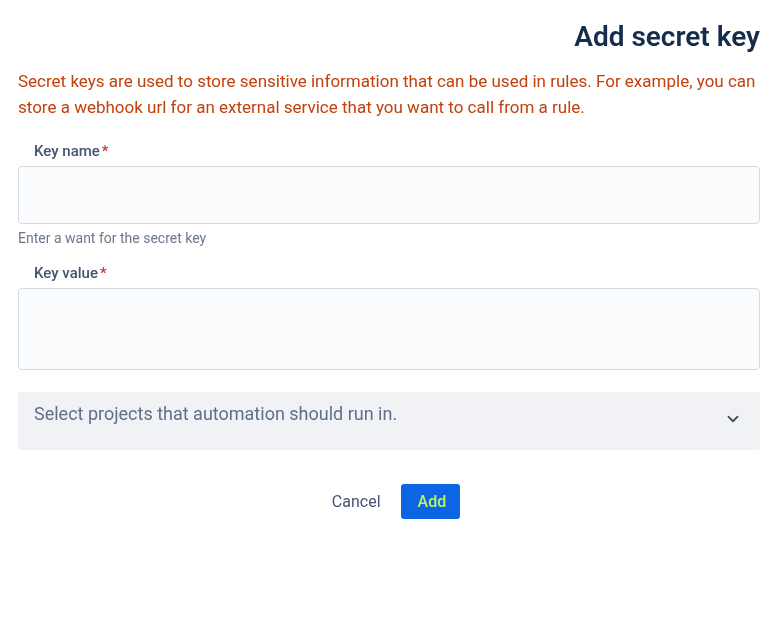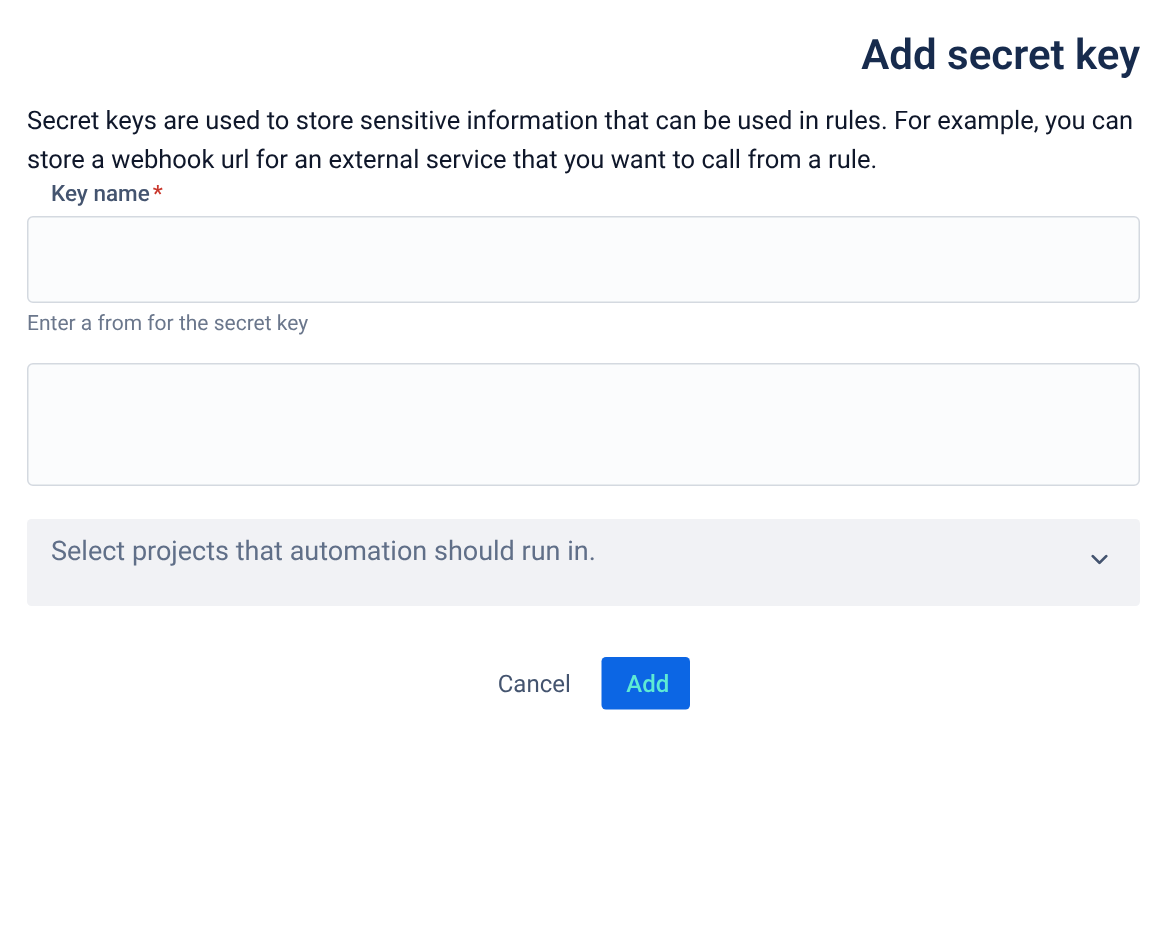--- a/index.html
+++ b/index.html
@@ -17,21 +17,22 @@
     .title {
       font-size: 28px;
       font-weight: 600;
       color: #172b4d;
       margin-bottom: 16px;
       text-align: right;
     }
     .description {
       font-size: 17px;
       line-height: 1.5;
-      color: #0f172a;
+      color: #c2410c;
+      margin-bottom: 22px;
     }
     .field {
       margin-bottom: 18px;
     }
     .field-label {
       font-size: 15px;
       font-weight: 500;
       color: #44546f;
       margin-bottom: 6px;
       display: block;
@@ -107,41 +108,44 @@
       cursor: pointer;
       font-family: inherit;
       border: none;
     }
     .btn-cancel {
       background: transparent;
       color: #44546f;
     }
     .btn-primary {
       background: #0c66e4;
-      color: #5eead4;
+      color: #bef264;
       font-weight: 500;
       padding-left: 17px;
     }
   </style>
 </head>
 <body>
 
 <h1 class="title">Add secret key</h1>
 
 <p class="description">Secret keys are used to store sensitive information that can be used in rules. For example, you can store a webhook url for an external service that you want to call from a rule.</p>
 
 <div class="field">
   <label class="field-label">
     <span>Key name</span><span class="required-marker">*</span>
   </label>
   <input type="text" class="text-input" value="" style="">
-  <div class="hint">Enter a from for the secret key</div>
+  <div class="hint">Enter a want for the secret key</div>
 </div>
 
 <div class="field">
+  <label class="field-label">
+    <span>Key value</span><span class="required-marker">*</span>
+  </label>
   <textarea class="textarea-input" style=""></textarea>
 </div>
 
 <div class="field">
   <div class="select-wrapper">
     <div class="select-input">
       <span>Select projects that automation should run in.</span>
     </div>
     <span class="select-chevron">
       <svg width="18" height="18" viewBox="0 0 24 24" fill="none" stroke="#44546f" stroke-width="2.5" stroke-linecap="round" stroke-linejoin="round">

